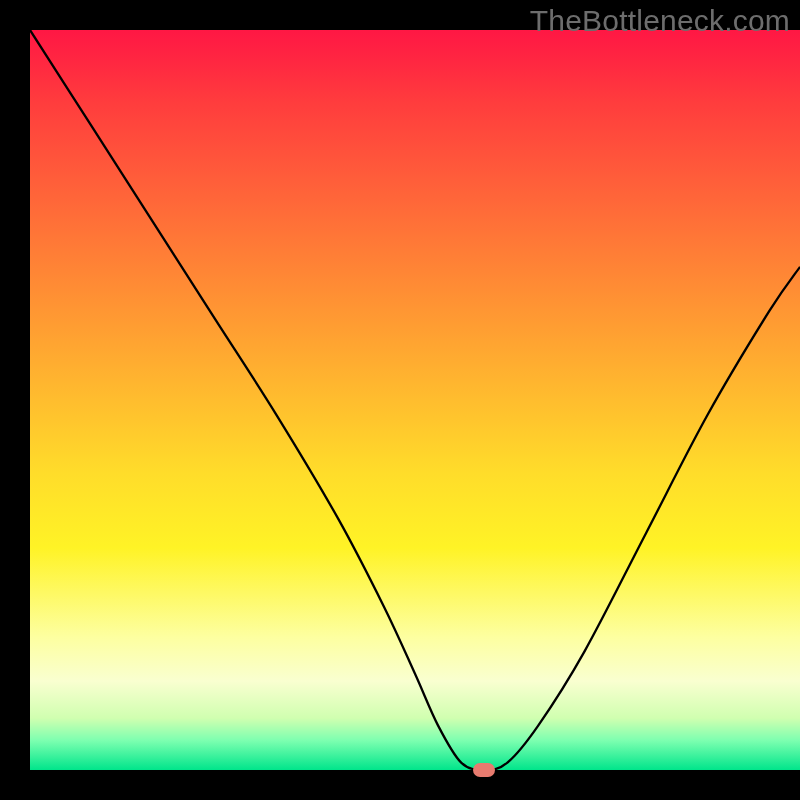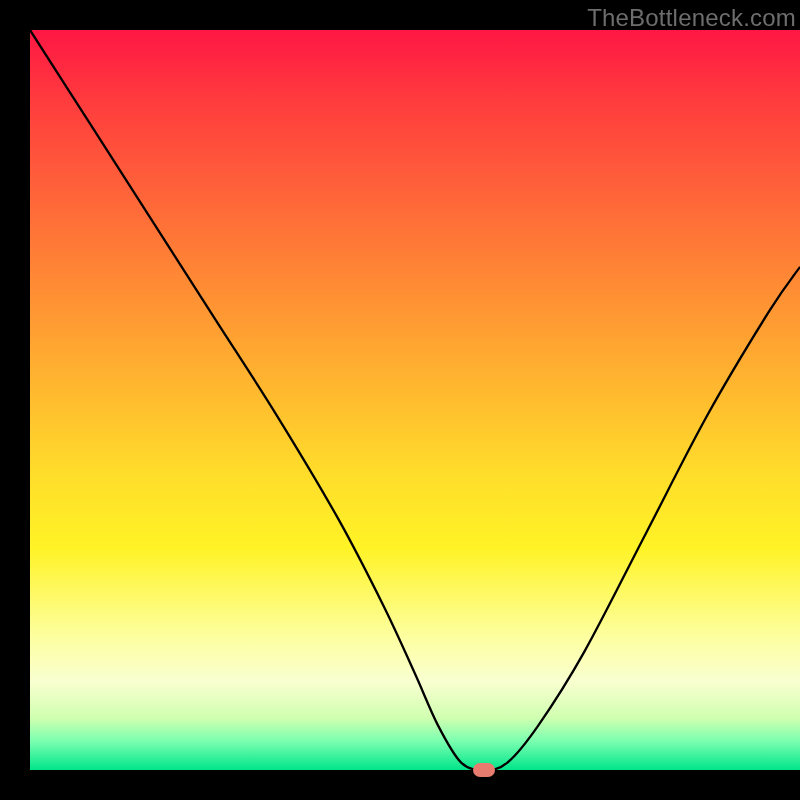--- a/index.html
+++ b/index.html
@@ -27,23 +27,23 @@
       #fff326 70%,
       #fdffa0 82%,
       #f9ffd0 88%,
       #d0ffb0 93%,
       #7dffb0 96%,
       #00e58b 100%);
   }
   .watermark {
     position: absolute;
     top: 4px;
-    right: 4px;
+    right: 10px;
     font-family: Arial, Helvetica, sans-serif;
-    font-size: 24px;
+    font-size: 30px;
     color: #6d6d6d;
     letter-spacing: 0.2px;
     user-select: none;
   }
   svg.curve {
     position: absolute;
     inset: 0;
     width: 100%;
     height: 100%;
   }

